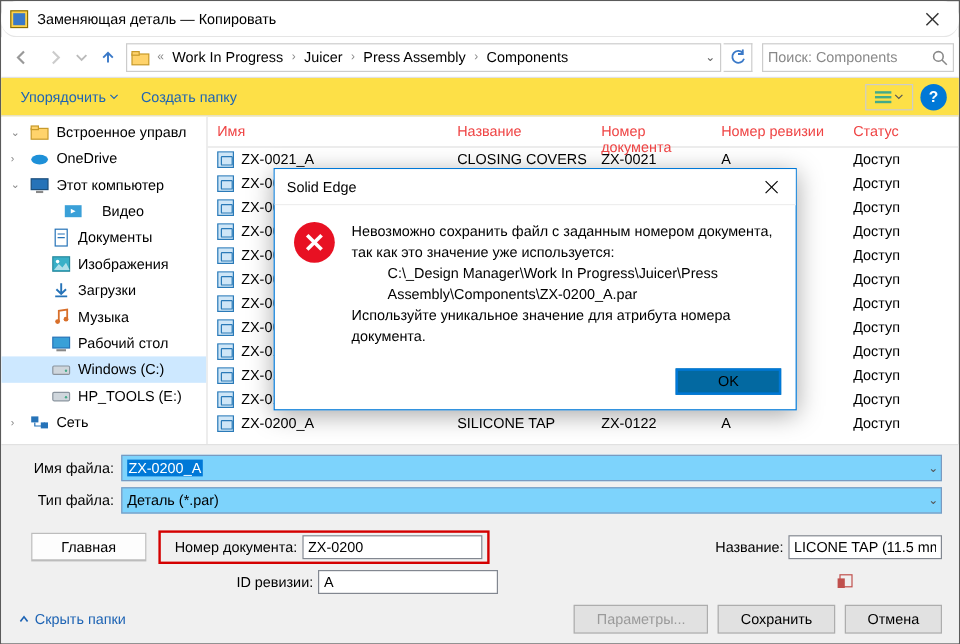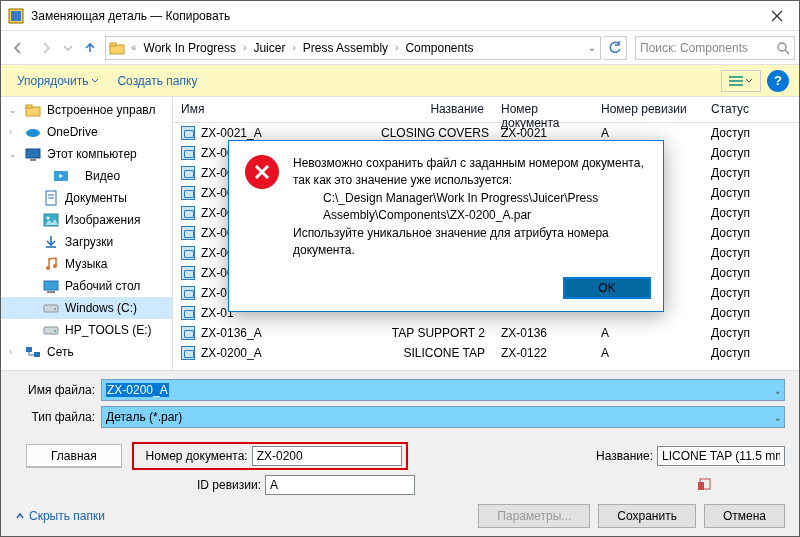--- a/index.html
+++ b/index.html
@@ -1,60 +1,60 @@
 <!DOCTYPE html>
 <html><head>
 <meta charset="utf-8">
 <style>
   * { box-sizing: border-box; font-family: "Segoe UI", Tahoma, sans-serif; }
   body { margin:0; padding:0; background:#888; width:800px; height:537px; overflow:hidden; }
   .window { width:800px; height:537px; background:#fff; border:1px solid #5a5a5a; display:flex; flex-direction:column; position:relative; }
 
   
-  .titlebar { height:30px; background:#fff; border-bottom:1px solid #e5e5e5; display:flex; align-items:center; }
+  .titlebar { height:30px; background:#fff; border-bottom:1px solid #e5e5e5; display:flex; align-items:center;border-radius:13px; }
   .titlebar .icon { width:30px; display:flex; align-items:center; justify-content:center; }
   .titlebar .title { flex:1; font-size:12px; color:#000; }
   .titlebar .ctrl { width:45px; height:30px; display:flex; align-items:center; justify-content:center; color:#666; font-size:14px; }
 
   
   .navbar { height:34px; background:#fff; border-bottom:1px solid #e1e1e1; display:flex; align-items:center; padding:0 4px; gap:2px; }
   .nav-btn { width:26px; height:26px; display:flex; align-items:center; justify-content:center; color:#888; border-radius:2px; }
   .nav-btn.enabled { color:#0078d7; }
   .crumb-box { flex:1; height:24px; border:1px solid #ccc; display:flex; align-items:center; background:#fff; font-size:12px; overflow:hidden; }
   .crumb-box .folder-icon { width:22px; display:flex; align-items:center; justify-content:center; }
   .crumb { padding:0 4px; height:100%; display:flex; align-items:center; white-space:nowrap; }
   .crumb-sep { color:#888; padding:0 3px; display:flex; align-items:center; font-size:10px; }
   .crumb-drop { width:16px; display:flex; align-items:center; justify-content:center; font-size:10px; color:#666; }
   .crumb-refresh { width:24px; height:24px; border:1px solid #ccc; border-left:none; display:flex; align-items:center; justify-content:center; }
   .search-box { width:160px; height:24px; border:1px solid #ccc; margin-left:6px; display:flex; align-items:center; padding:0 4px; font-size:12px; color:#888; }
   .search-box span { flex:1; }
 
   
-  .toolbar { height:32px; background:#fef9c3; border-bottom:1px solid #e1e1e1; display:flex; align-items:center; padding:0 10px; gap:6px; font-size:12px; }
+  .toolbar { height:32px; background:#fde047; border-bottom:1px solid #e1e1e1; display:flex; align-items:center; padding:0 10px; gap:6px; font-size:12px; }
   .tb-link { color:#1e64b4; padding:4px 6px; display:flex; align-items:center; gap:3px; }
   .tb-spacer { flex:1; }
   .tb-view { width:40px; height:22px; border:1px solid #ccc; display:flex; align-items:center; justify-content:center; gap:2px; }
   .tb-help { width:22px; height:22px; border-radius:50%; background:#0078d7; color:#fff; display:flex; align-items:center; justify-content:center; font-size:13px; font-weight:bold; }
 
   
   .body { flex:1; display:flex; overflow:hidden; min-height:0; }
 
   
   .tree { width:172px; border-right:1px solid #e1e1e1; background:#fff; font-size:12px; overflow:hidden; padding-top:2px; }
   .tree-item { height:22px; display:flex; align-items:center; padding-left:8px; gap:6px; white-space:nowrap; }
   .tree-item.sel { background:#cde8ff; }
   .tree-item .exp { width:10px; color:#888; font-size:9px; }
   .tree-ico { width:16px; height:16px; display:flex; align-items:center; justify-content:center; }
 
   
   .filelist { flex:1; display:flex; flex-direction:column; font-size:12px; overflow:hidden; }
-  .fl-header { height:26px; display:flex; border-bottom:1px solid #e1e1e1; color:#0f172a; }
+  .fl-header { height:26px; display:flex; border-bottom:1px solid #e1e1e1; color:#ef4444; }
   .fl-header div { padding:5px 8px; border-right:1px solid transparent; }
   .col-name { width:200px; }
-  .col-title { width:120px;text-align:right; }
+  .col-title { width:120px; }
   .col-doc { width:100px; }
   .col-rev { width:110px; }
   .col-stat { flex:1; }
   .fl-rows { flex:1; overflow:hidden; }
   .fl-row { height:20px; display:flex; align-items:center; }
   .fl-row div { padding:0 8px; white-space:nowrap; overflow:hidden; }
   .file-ico { display:inline-block; width:14px; height:14px; border:1px solid #2a7ab8; background:#cfe6f7; margin-right:6px; vertical-align:middle; position:relative; }
   .file-ico::after{ content:""; position:absolute; left:2px; top:3px; width:8px; height:6px; border:1px solid #2a7ab8; border-radius:1px; }
 
   
@@ -468,20 +468,29 @@
       </div>
       <div class="btn-row">
         <div class="btn disabled">Параметры...</div>
         <div class="btn">Сохранить</div>
         <div class="btn">Отмена</div>
       </div>
     </div>
   </div>
 
   <div class="modal">
+    <div class="modal-title">
+      <span>Solid Edge</span>
+      <div class="modal-close">
+        <svg width="12" height="12">
+            <line x1="1" y1="1" x2="11" y2="11" stroke="#000"></line>
+            <line x1="11" y1="1" x2="1" y2="11" stroke="#000"></line>
+          </svg>
+      </div>
+    </div>
     <div class="modal-body">
       <div class="err-ico">
         <svg width="18" height="18">
             <line x1="3" y1="3" x2="15" y2="15"></line>
             <line x1="15" y1="3" x2="3" y2="15"></line>
           </svg>
       </div>
       <div>
         <div>Невозможно сохранить файл с заданным номером документа, так как это значение уже используется:</div>
         <div style="padding-left:30px;">C:\_Design Manager\Work In Progress\Juicer\Press Assembly\Components\ZX-0200_A.par</div>

